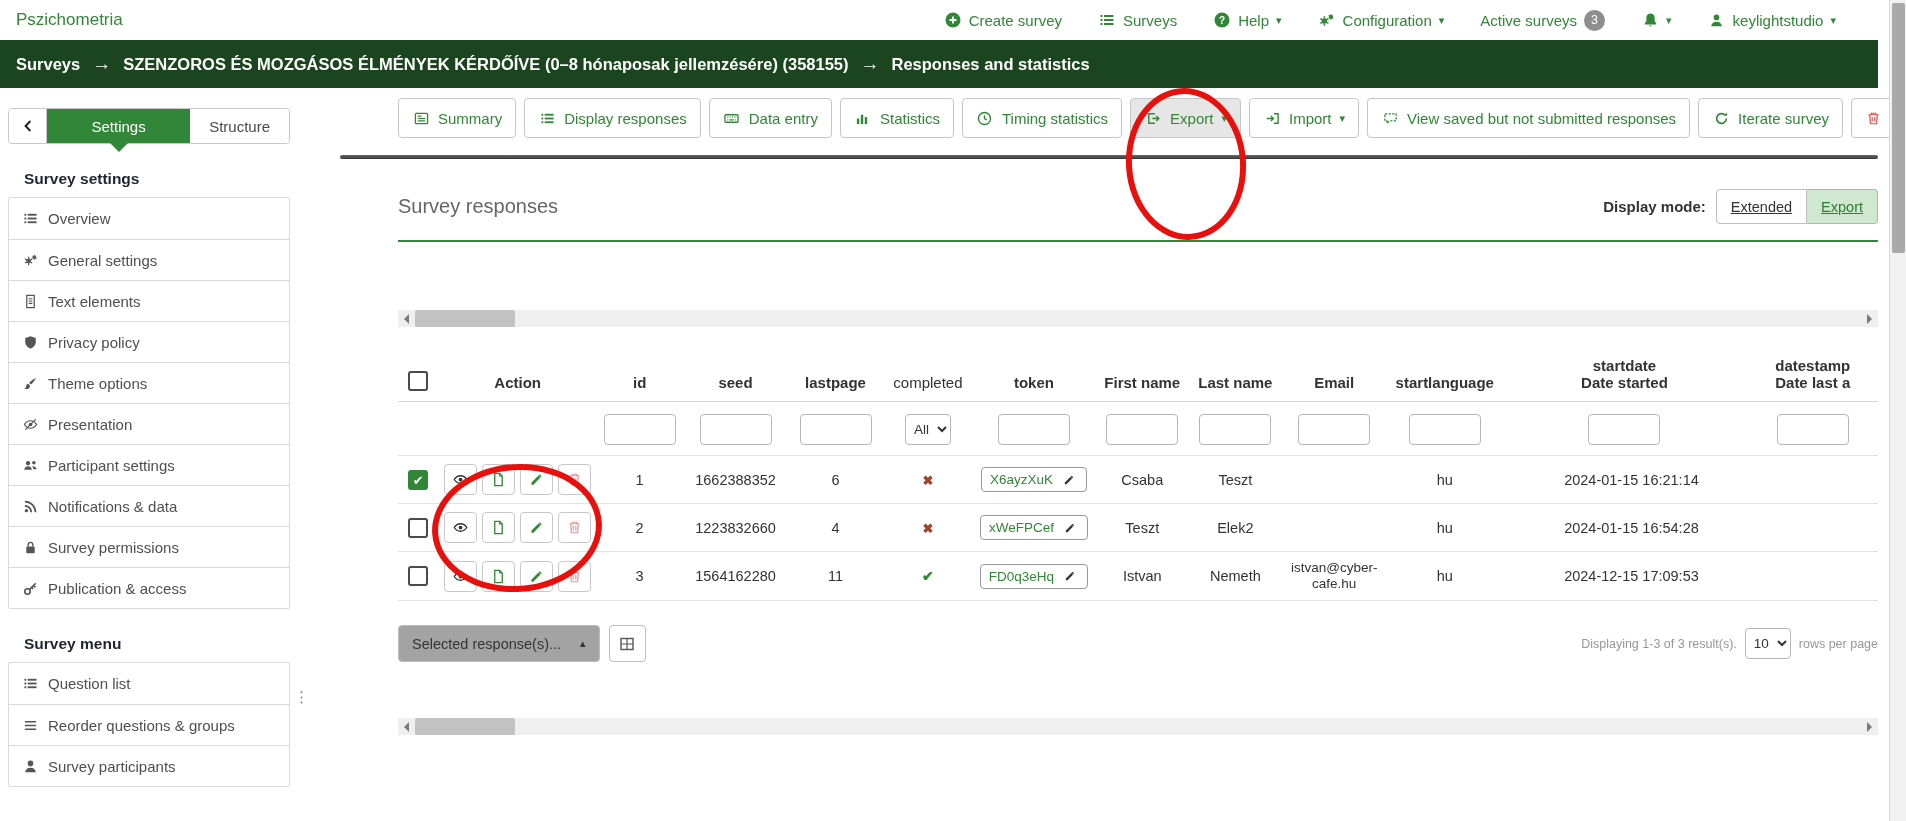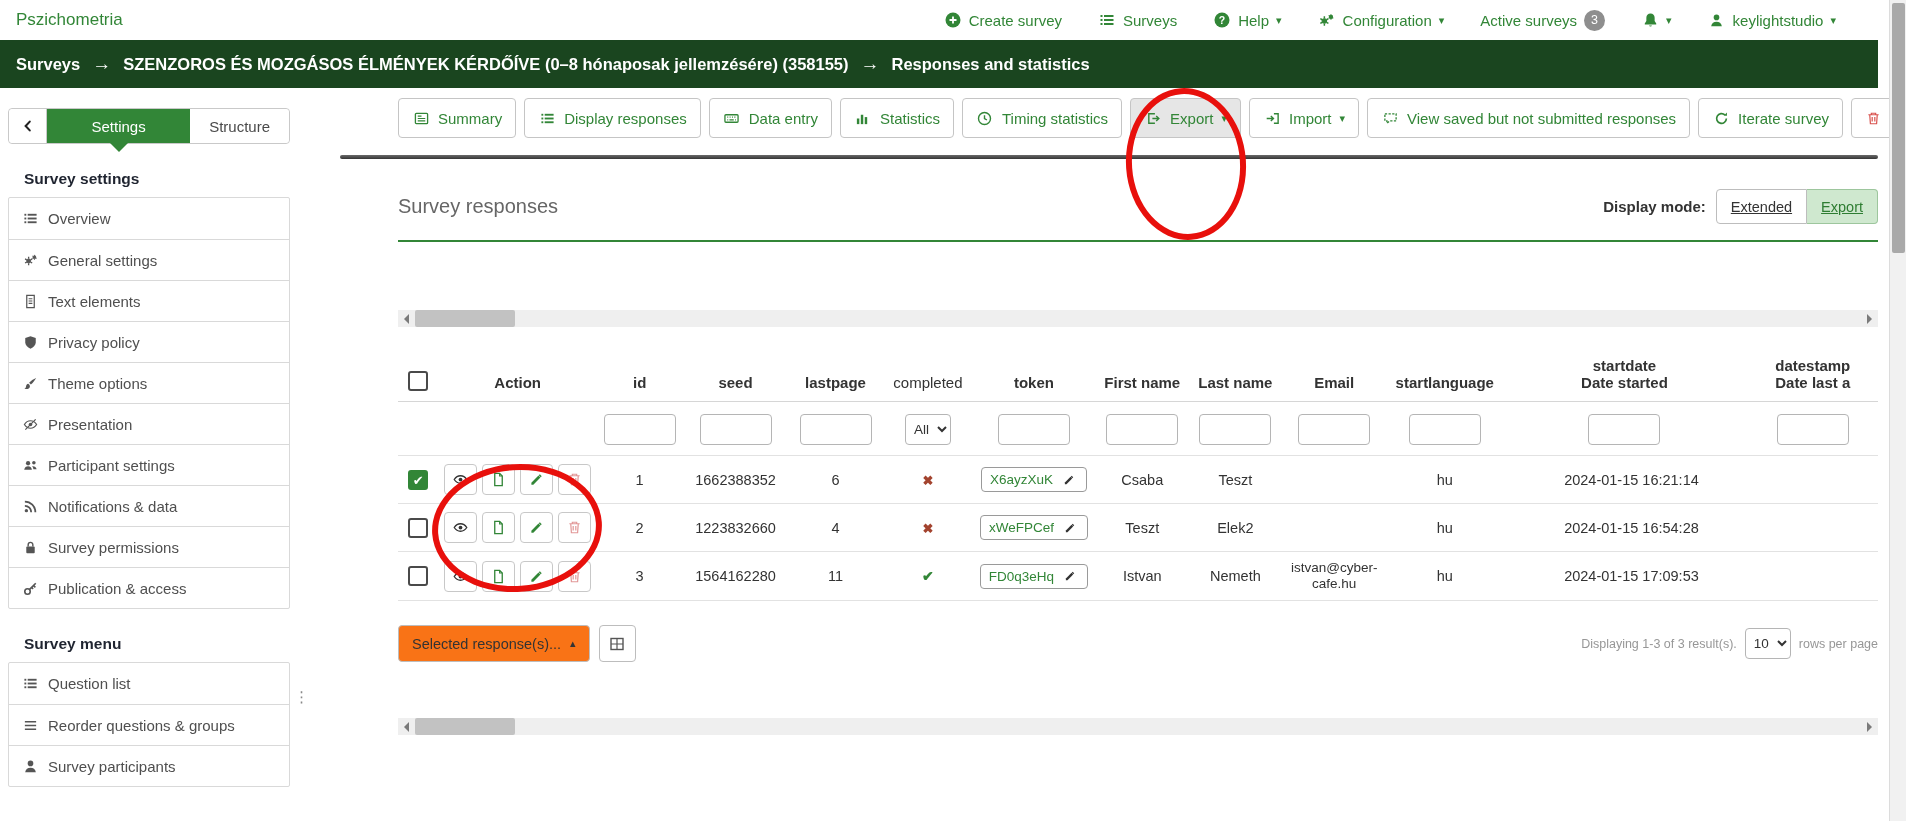--- a/index.html
+++ b/index.html
@@ -98,22 +98,22 @@
   .abtn { width:33px; height:31px; display:inline-flex; align-items:center; justify-content:center;
     border:1px solid #c8c8c8; border-radius:4px; background:#fff; cursor:pointer; }
   .ok { color:#328637; font-size:14px; font-weight:bold; }
   .nok { color:#a3432e; font-size:13px; font-weight:bold; }
   .token-chip { display:inline-flex; align-items:center; gap:7px; border:1px solid #9a9a9a; border-radius:4px;
     padding:4px 8px; color:#328637; font-size:13.5px; cursor:pointer; background:#fff; white-space:nowrap; }
   .email-cell { font-size:13.5px; line-height:1.2; word-break:break-word; }
 
   
   .tfoot { display:flex; align-items:center; margin-top:24px; }
-  .sel-btn { display:inline-flex; align-items:center; gap:9px; height:37px; padding:0 13px;
-    border:1px solid #bdbdbd; border-radius:4px; background:#f97316; color:#333; font-size:14.5px; cursor:pointer; }
+  .sel-btn { display:inline-flex; align-items:center; gap:19px; height:37px; padding:0 13px;
+    border:1px solid #bdbdbd; border-radius:4px; background:#a3a3a3; color:#333; font-size:14.5px; cursor:pointer; }
   .col-btn { width:37px; height:37px; margin-left:9px; display:inline-flex; align-items:center; justify-content:center;
     border:1px solid #bdbdbd; border-radius:4px; background:#fff; color:#555; cursor:pointer; }
   .tf-right { margin-left:auto; display:flex; align-items:center; gap:8px; }
   .muted { color:#979797; font-size:12.5px; }
 
   
   .red-ellipse { position:absolute; border:6px solid #e8100c; border-radius:50%;
     pointer-events:none; z-index:60; }
   .re-export { width:120px; height:152px; left:50%; top:-10px; transform:translateX(-50%) rotate(-4deg); }
   .re-actions { width:170px; height:128px; left:-12px; top:0px; transform:rotate(-4deg); }
@@ -711,21 +711,21 @@
                       <svg width="12" height="12" viewBox="0 0 16 16">
                         <path d="M2.5 11.4l7.6-7.6 2.1 2.1-7.6 7.6H2.5z" fill="currentColor"></path>
                         <path d="M11 3l2 2" stroke="currentColor" stroke-width="1.6"></path>
                       </svg>
                     </span>
                   </span></td>
                 <td>Istvan</td>
                 <td>Nemeth</td>
                 <td class="email-cell">istvan@cyber-cafe.hu</td>
                 <td>hu</td>
-                <td class="al" style="padding-left: 20px;">2024-01-15 17:09:53</td>
+                <td class="al" style="padding-left: 20px;">2024-12-15 17:09:53</td>
                 <td class="al"></td>
               </tr>
             </tbody>
           </table>
       </div>
 
       <div class="tfoot inset">
         <span class="sel-btn">
           <span>Selected response(s)...</span>
           <span class="caret">▴</span>

